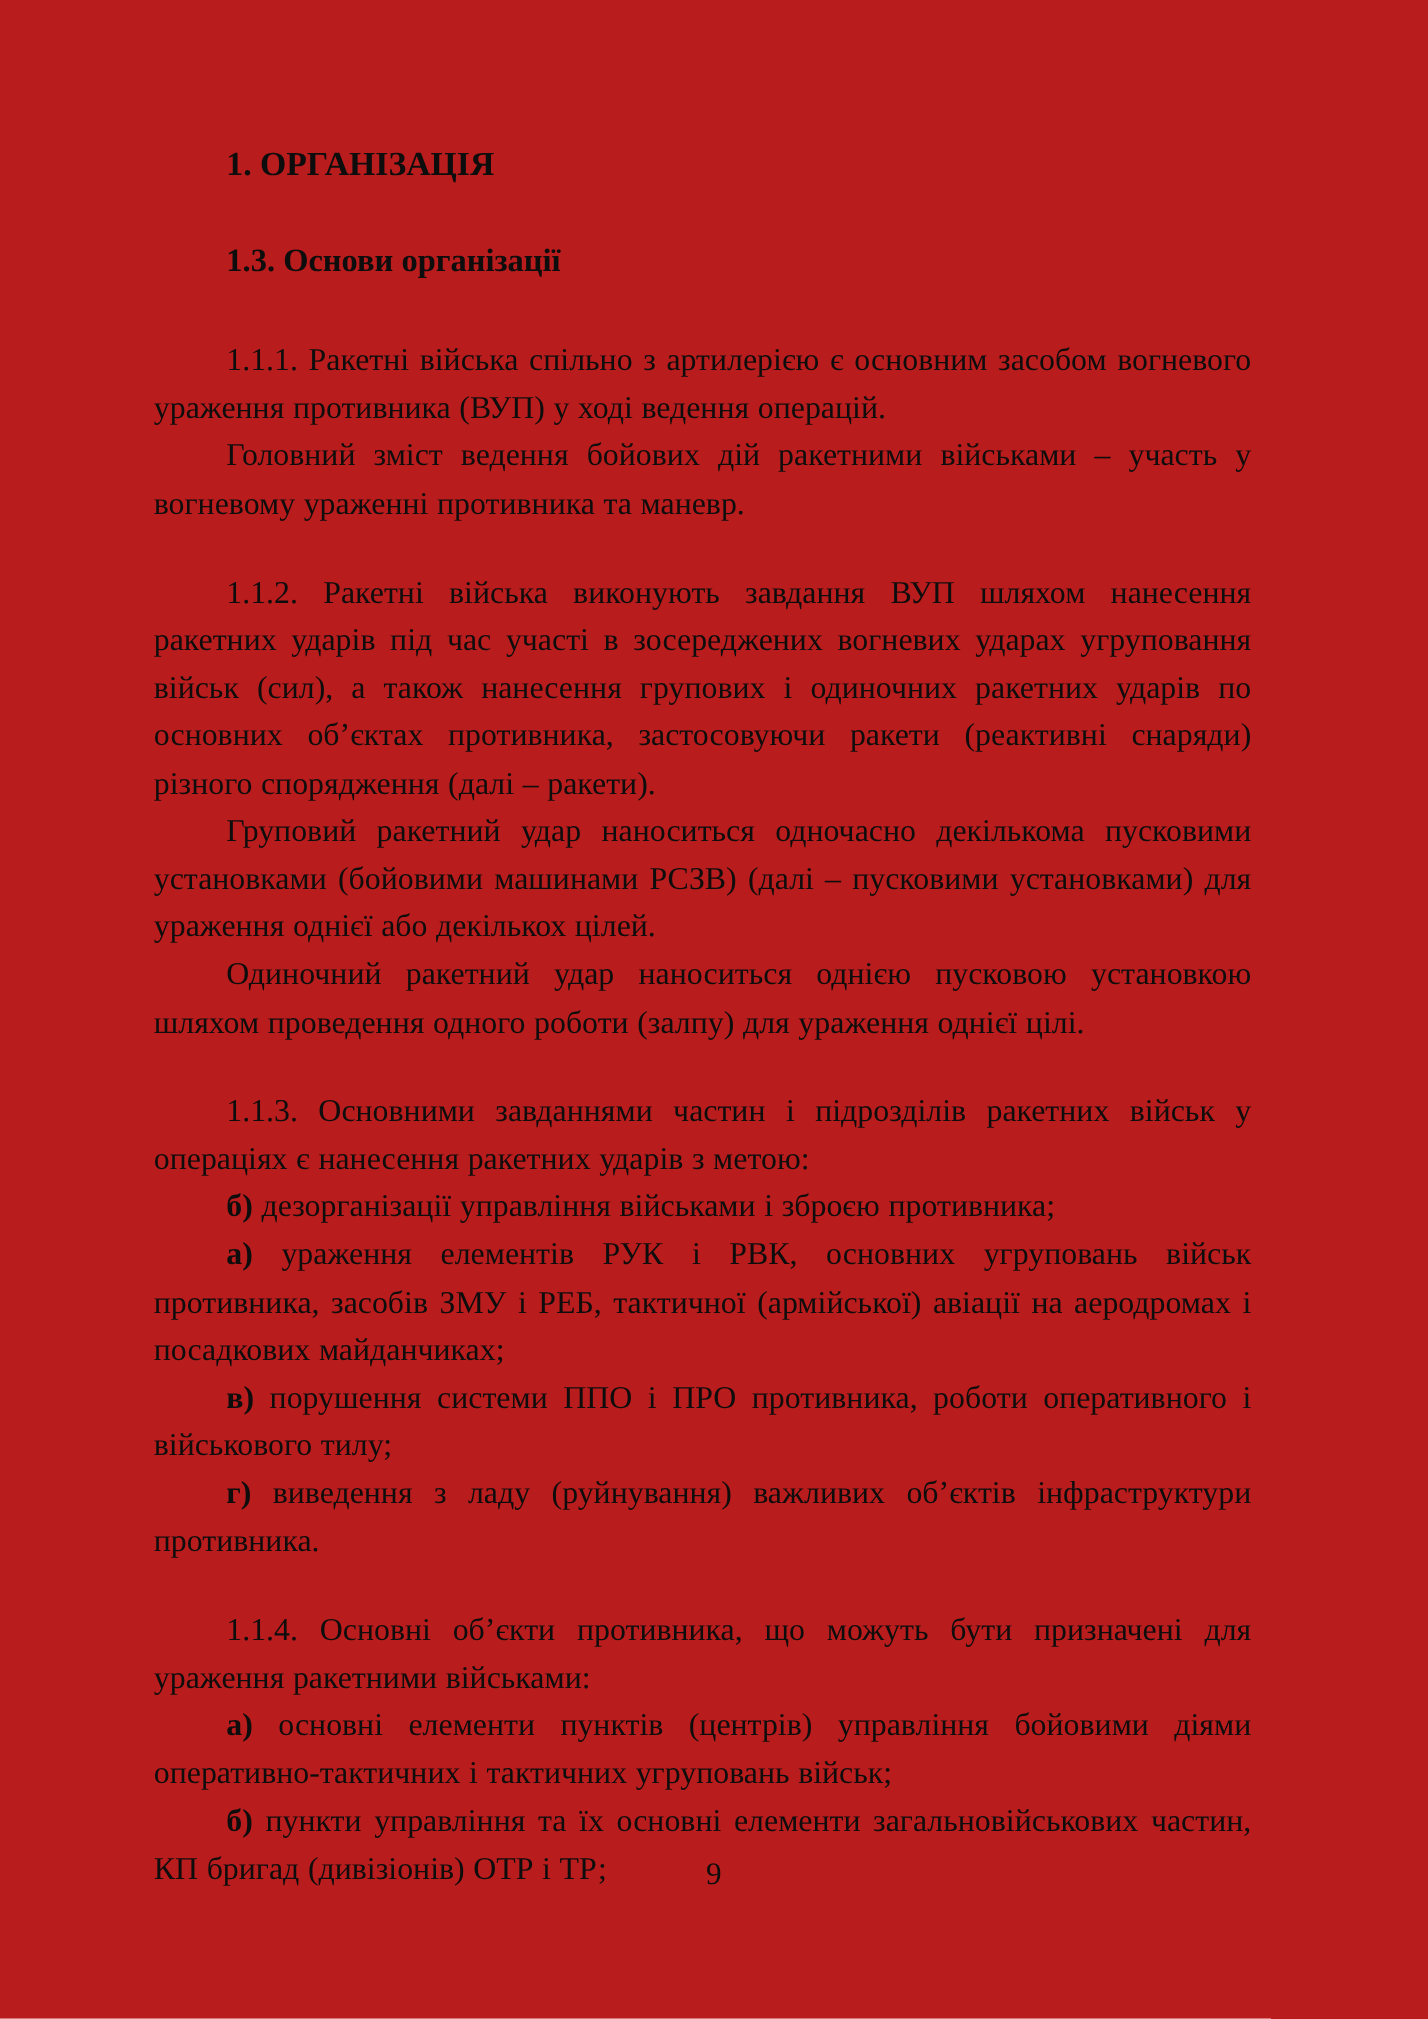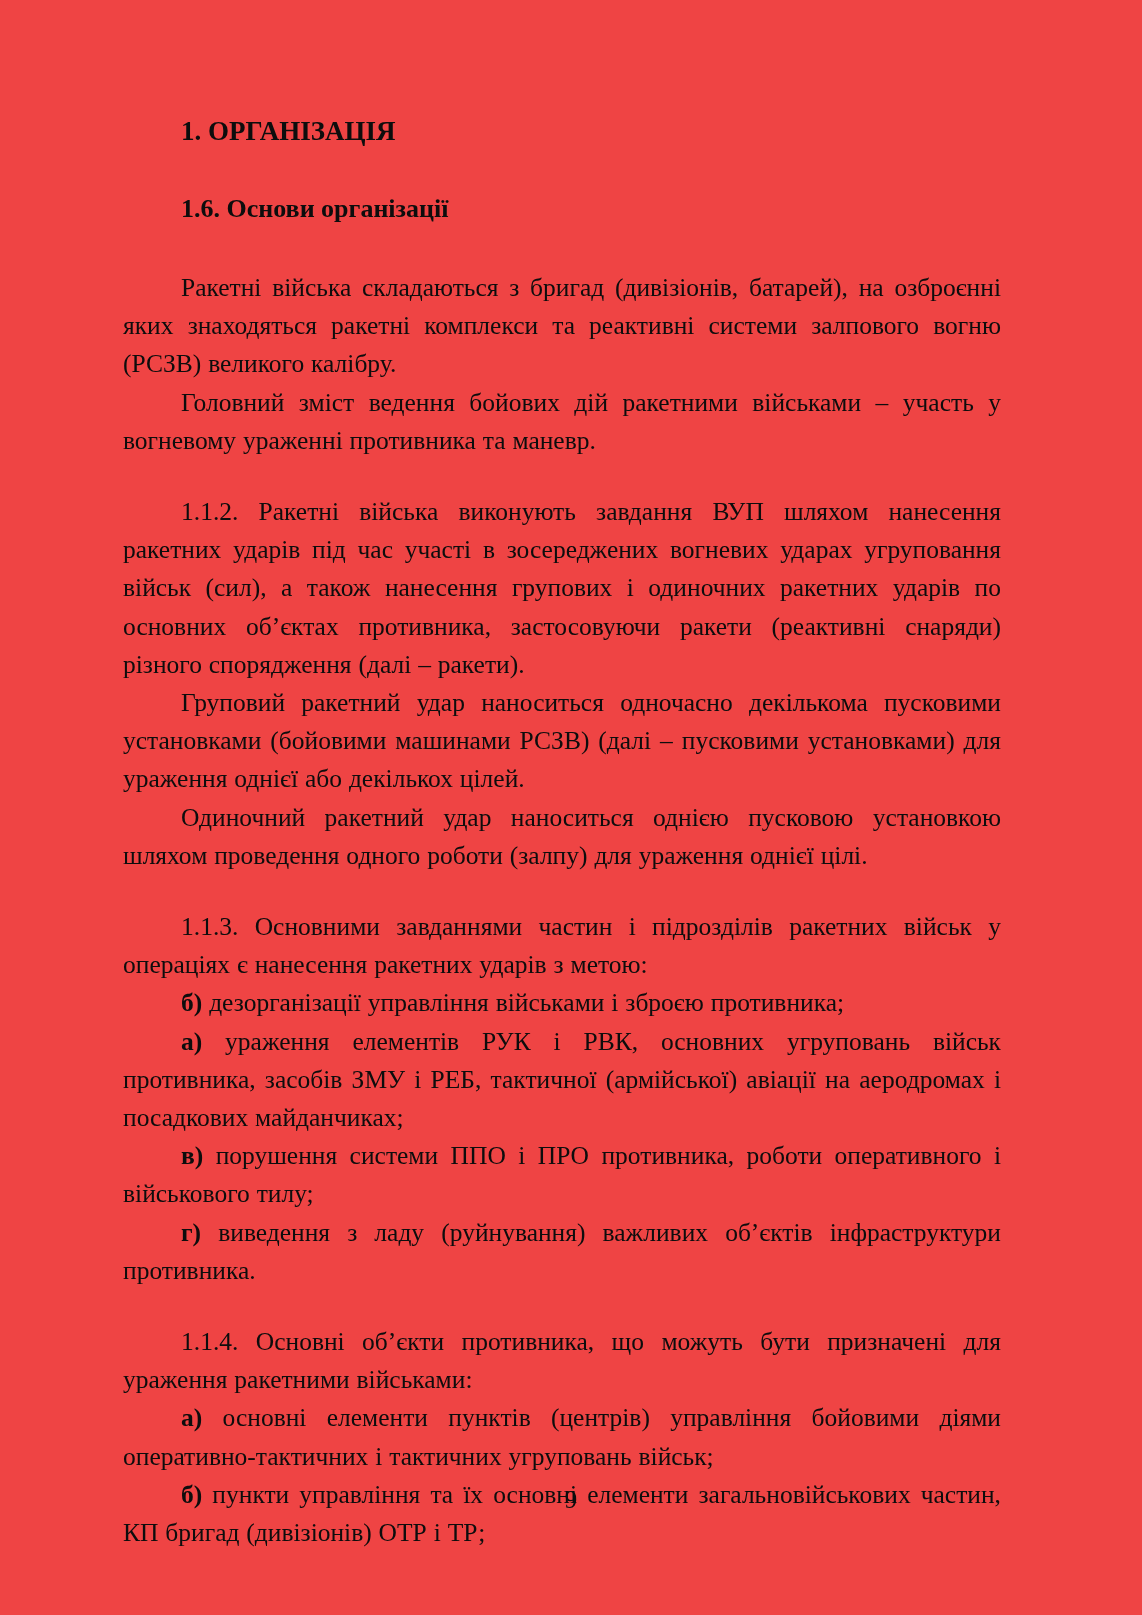--- a/index.html
+++ b/index.html
@@ -6,21 +6,21 @@
   html, body {
     margin: 0;
     padding: 0;
     background: #ffffff;
   }
   .page {
     position: relative;
     width: 1142px;
     height: 1615px;
     margin: 0 auto;
-    background: #ef4444;
+    background: #b91c1c;
     font-family: "Liberation Serif", "DejaVu Serif", serif;
     color: #0d0d0d;
     box-sizing: border-box;
     overflow: hidden;
   }
   .content {
     position: absolute;
     left: 123px;
     top: 118px;
     width: 878px;
@@ -70,24 +70,24 @@
 </style>
 </head>
 <body>
 
 <div class="page">
   <div class="content">
 
     <h1 class="heading">1. ОРГАНІЗАЦІЯ</h1>
     <div class="gap-after-h1"></div>
 
-    <h2 class="subheading">1.6. Основи організації</h2>
+    <h2 class="subheading">1.3. Основи організації</h2>
     <div class="gap-after-h2"></div>
 
-    <p class="para">Ракетні війська складаються з бригад (дивізіонів, батарей), на озброєнні яких знаходяться ракетні комплекси та реактивні системи залпового вогню (РСЗВ) великого калібру.</p>
+    <p class="para">1.1.1. Ракетні війська спільно з артилерією є основним засобом вогневого ураження противника (ВУП) у ході ведення операцій.</p>
     <p class="para">Головний зміст ведення бойових дій ракетними військами – участь у вогневому ураженні противника та маневр.</p>
 
     <div class="gap-block"></div>
 
     <p class="para">1.1.2. Ракетні війська виконують завдання ВУП шляхом нанесення ракетних ударів під час участі в зосереджених вогневих ударах угруповання військ (сил), а також нанесення групових і одиночних ракетних ударів по основних об’єктах противника, застосовуючи ракети (реактивні снаряди) різного спорядження (далі – ракети).</p>
     <p class="para">Груповий ракетний удар наноситься одночасно декількома пусковими установками (бойовими машинами РСЗВ) (далі – пусковими установками) для ураження однієї або декількох цілей.</p>
     <p class="para">Одиночний ракетний удар наноситься однією пусковою установкою шляхом проведення одного роботи (залпу) для ураження однієї цілі.</p>
 
     <div class="gap-block"></div>
 

